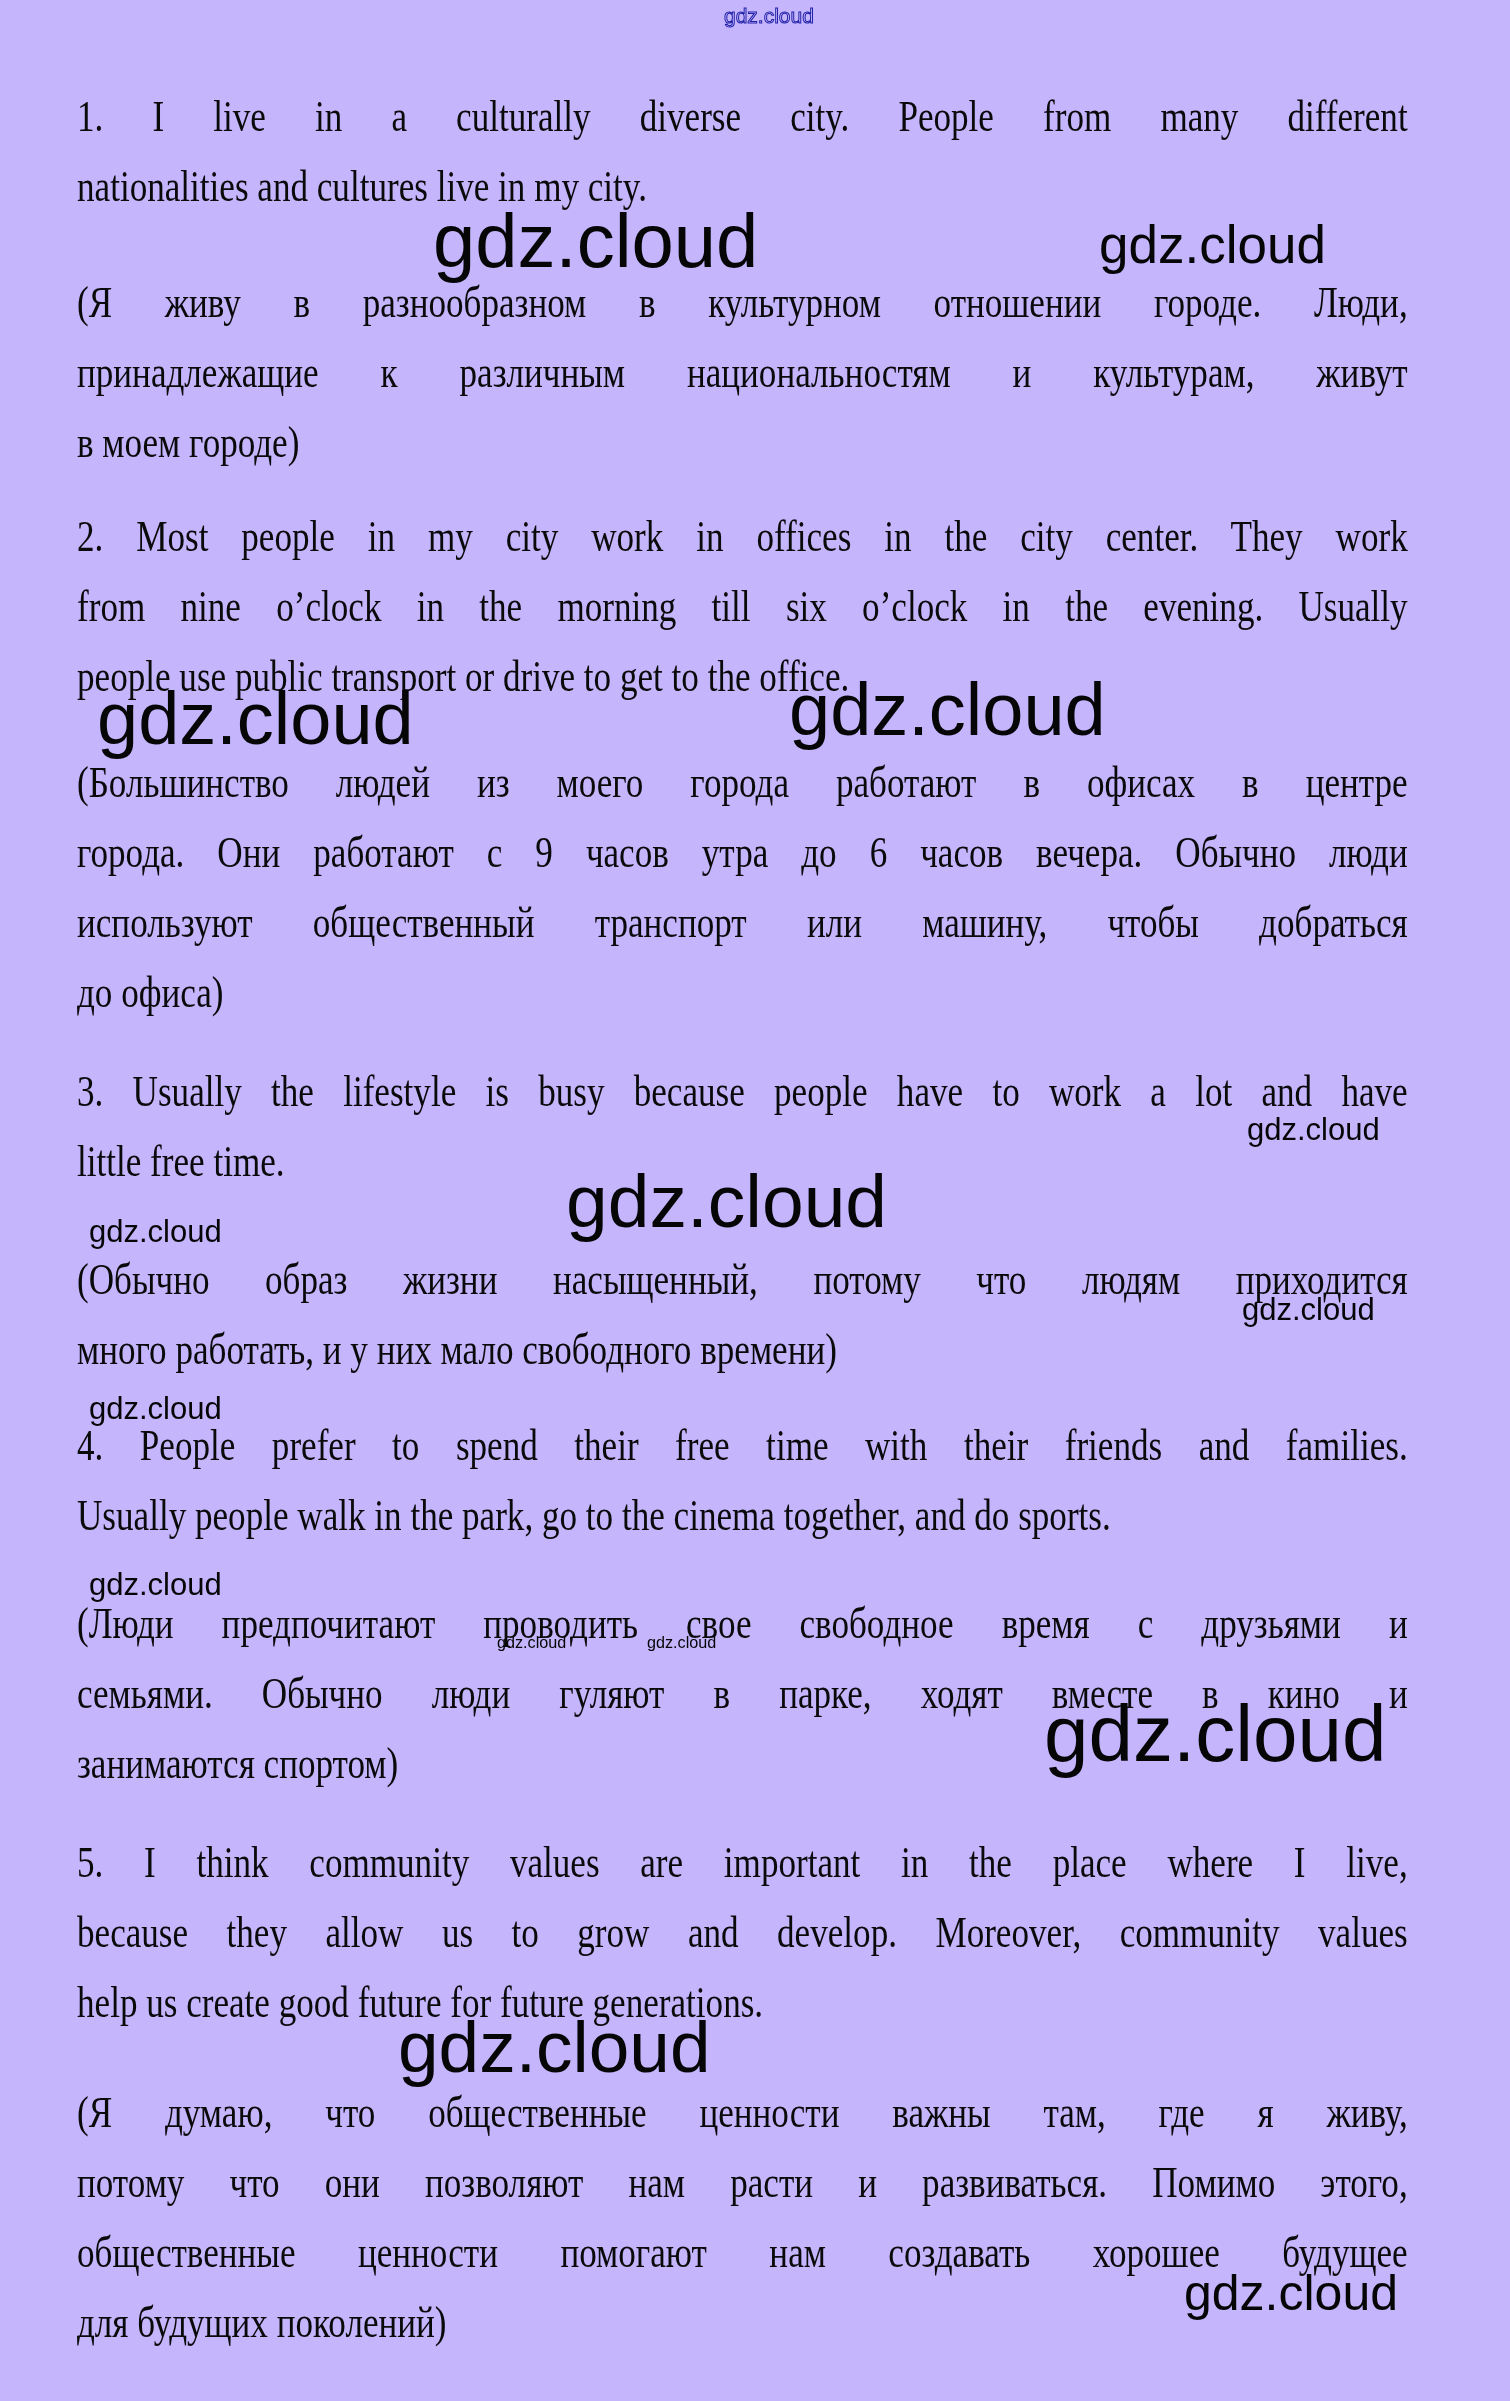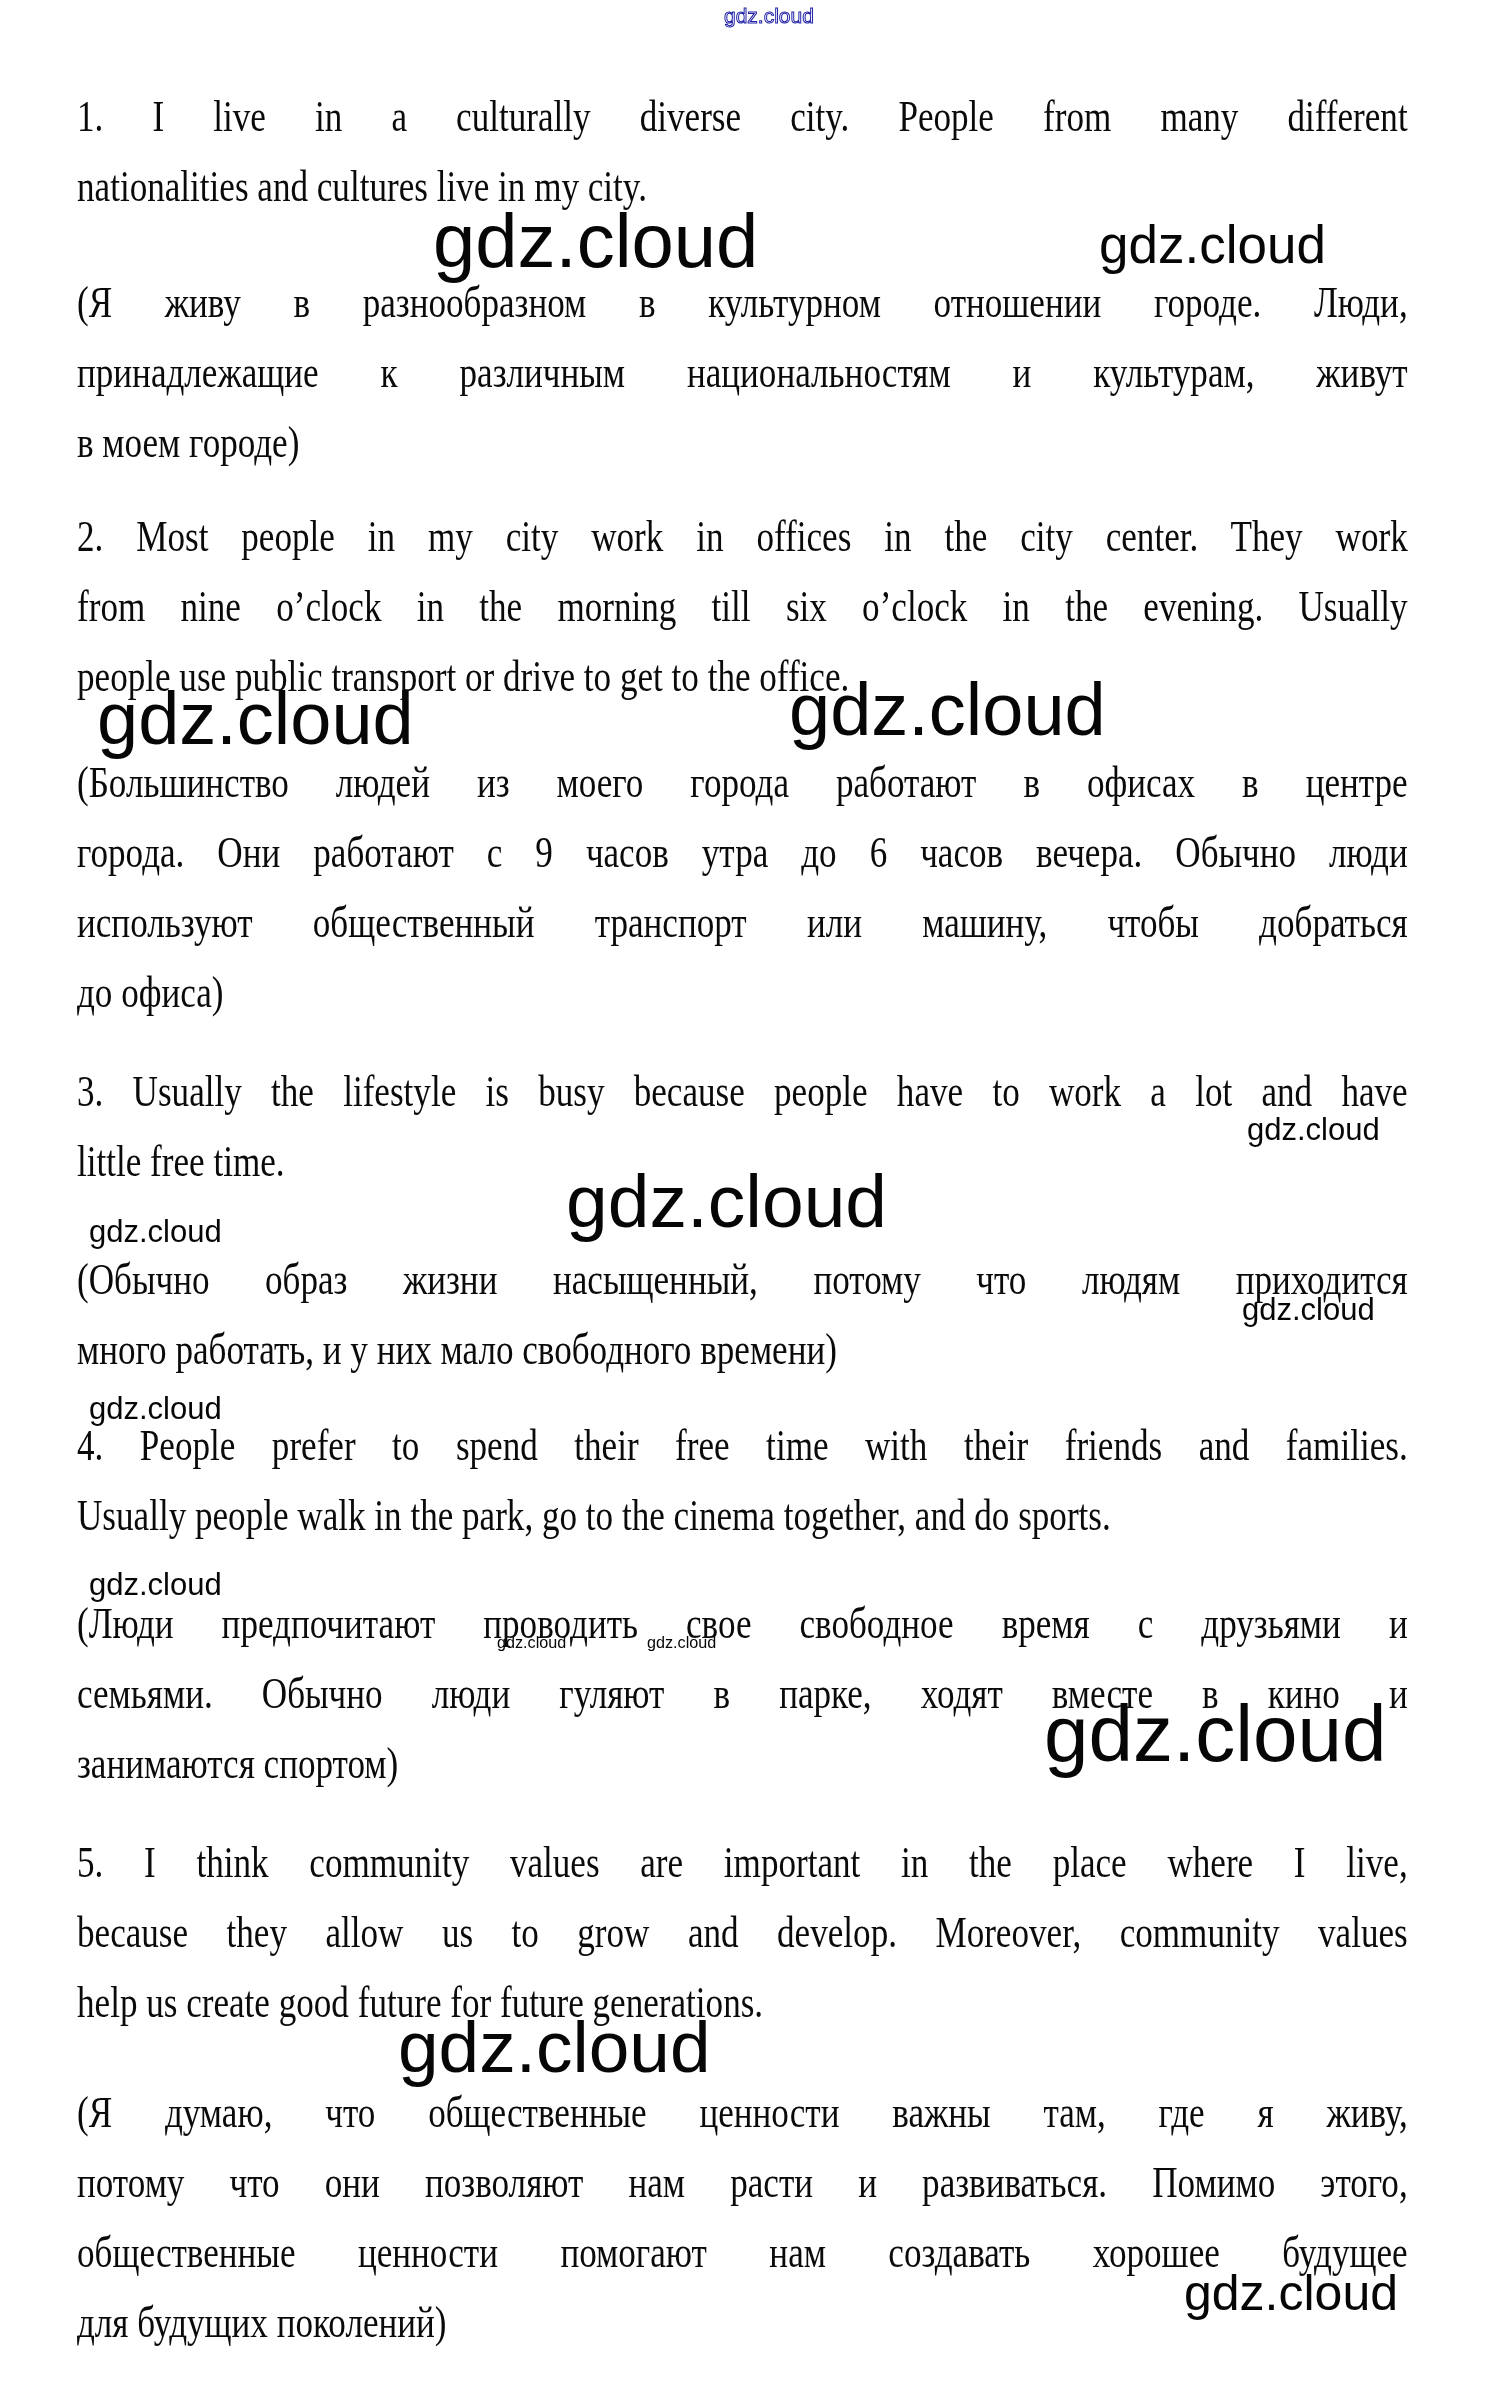--- a/index.html
+++ b/index.html
@@ -1,20 +1,20 @@
 <!DOCTYPE html>
 <html lang="en" style="font-size:12.4px"><head>
 <meta charset="utf-8">
 <style>
   html, body { margin: 0; padding: 0; background: #e8e8e8; }
   .page {
     position: relative;
     width: 1511px;
     height: 2401px;
-    background: #ffffff;
+    background: #c4b5fd;
     overflow: hidden;
     color: #000000;
   }
 
   
   .para {
     position: absolute;
     left: 77px;
     width: 1706px;
     transform: scaleX(0.78);

